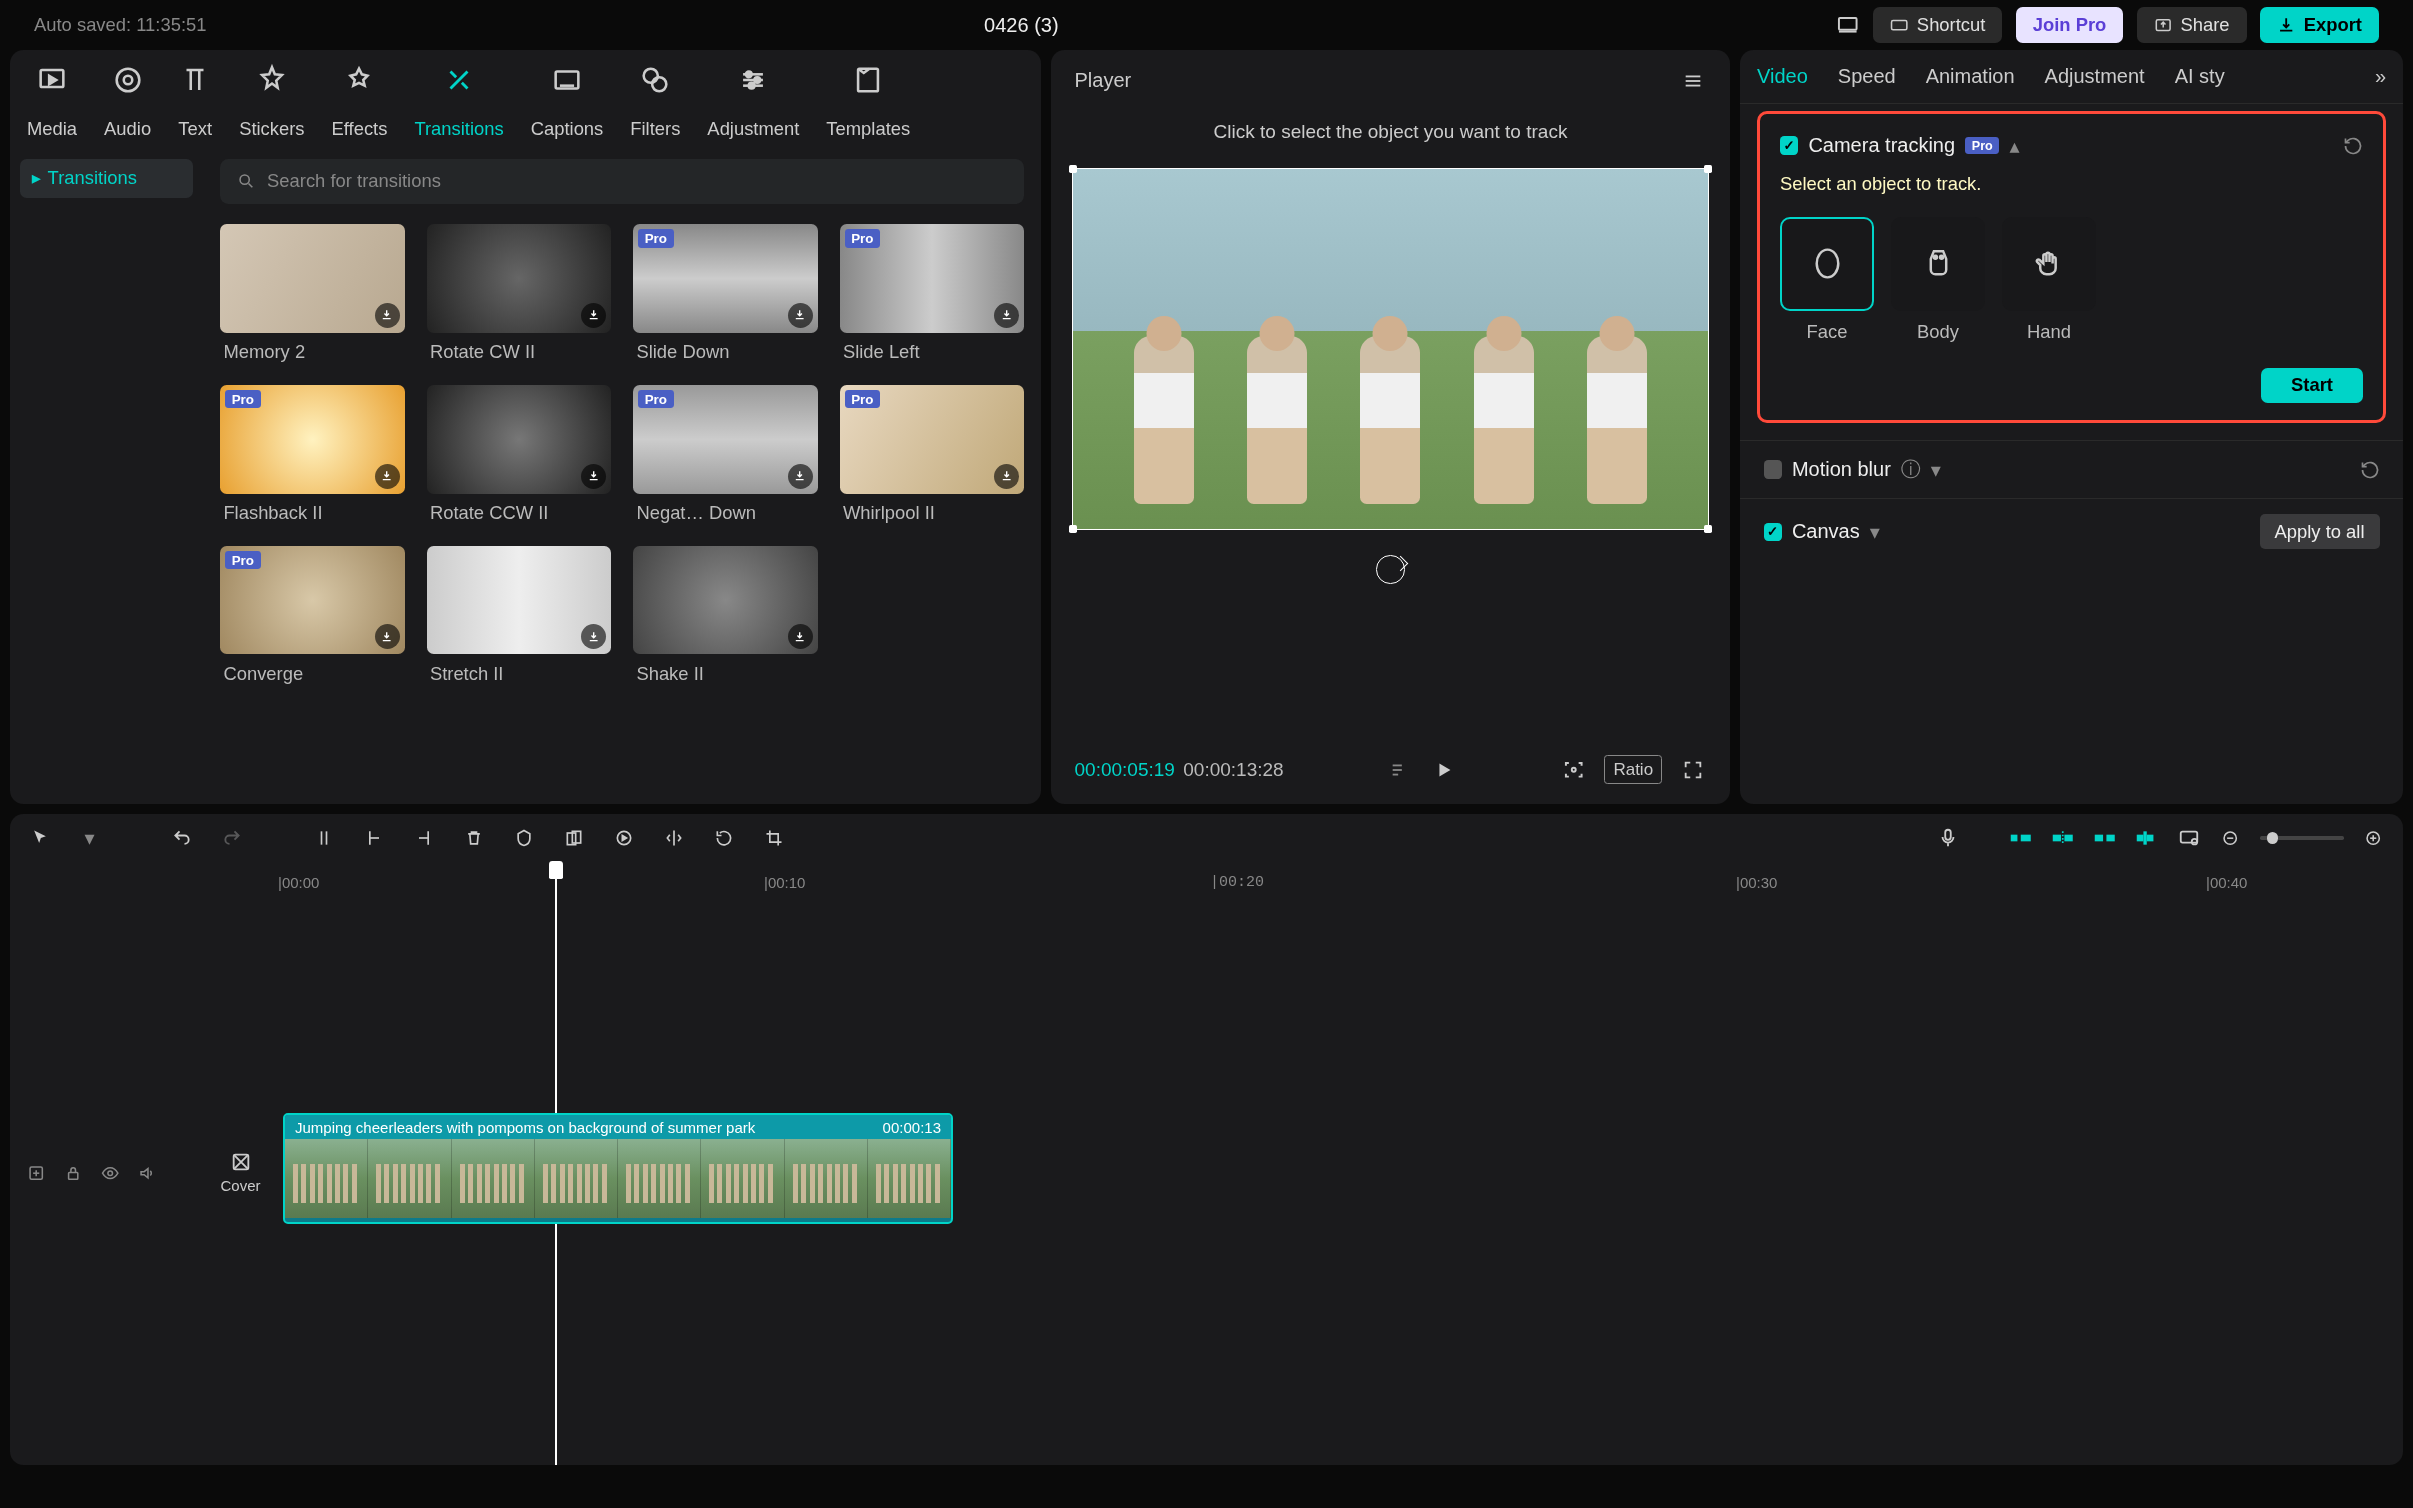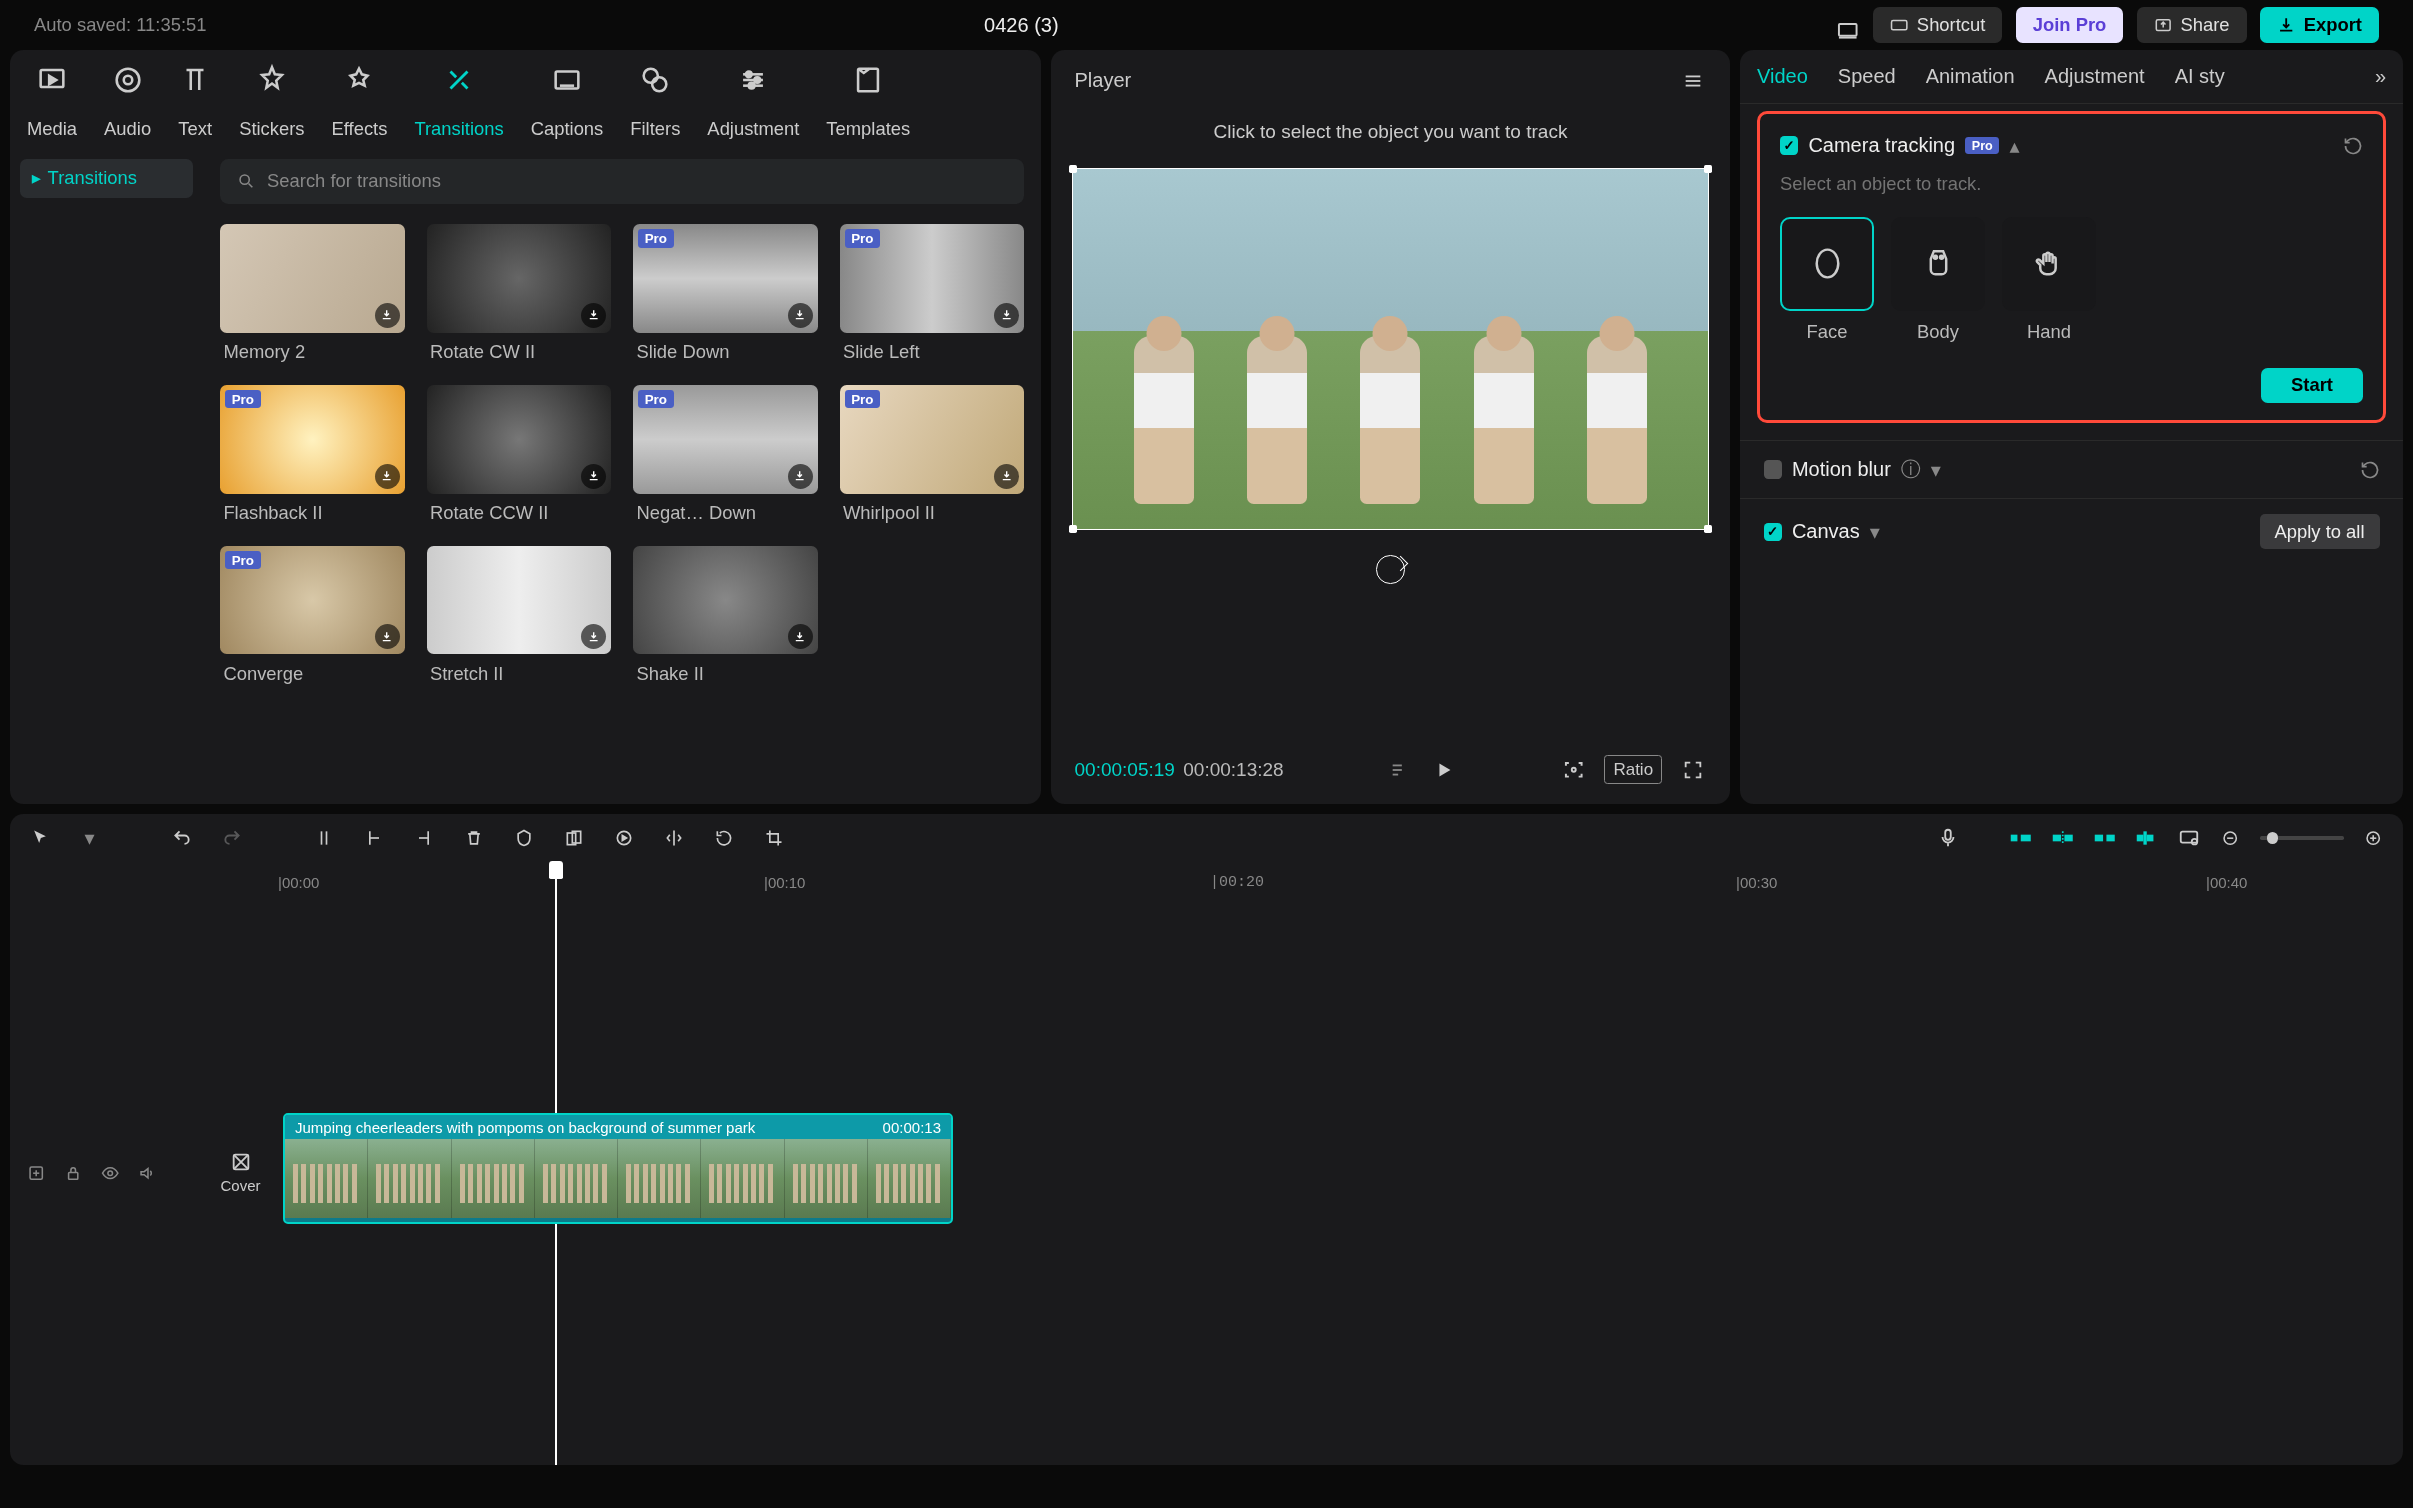--- a/index.html
+++ b/index.html
@@ -1,20 +1,20 @@
 <!DOCTYPE html>
 <html style="font-size:13.4px"><head>
 <meta charset="utf-8">
 <style>
 * { margin: 0; padding: 0; box-sizing: border-box; font-family: -apple-system, BlinkMacSystemFont, "Segoe UI", sans-serif; }
 body { background: #0a0a0a; color: #e0e0e0; width: 2413px; height: 1508px; overflow: hidden; font-size: 20px; }
 .titlebar { height: 50px; display: flex; align-items: center; padding: 16px 34px; background: #0a0a0a; color: #888; }
 .titlebar .auto { flex: 0 0 auto; font-size: 18.4px; }
 .titlebar .title { flex: 1; text-align: center; font-size: 20px; color: #eee; }
-.titlebar .right { display: flex; gap: 13.4px; align-items: flex-end; }
+.titlebar .right { display: flex; gap: 13.4px; align-items: center; }
 .btn-pill { padding: 6.7px 17px; border-radius: 6.7px; background: #2a2a2a; color: #e0e0e0; font-size: 18.4px; display: inline-flex; align-items: center; gap: 8.4px; cursor: pointer; }
 .btn-pill.pro { background: #e8e3ff; color: #5b3fd6; font-weight: 600; }
 .btn-pill.export { background: #00d4c8; color: #000; font-weight: 600; }
 .icon { display: inline-flex; align-items: center; justify-content: center; }
 .main { display: flex; height: 754px; gap: 10px; padding: 0 10px; }
 .panel { background: #1a1a1c; border-radius: 13.4px; }
 .left-panel { flex: 0 0 1031px; display: flex; flex-direction: column; }
 .tool-tabs { display: flex; padding: 13.4px 17px 8.4px; gap: 27px; }
 .tool-tab { display: flex; flex-direction: column; align-items: center; gap: 21px; color: #ccc; cursor: pointer; font-size: 18.4px; }
 .tool-tab.active { color: #00d4c8; }
@@ -72,21 +72,21 @@
 .sub-tabs { display: flex; gap: 0; padding: 17px; }
 .sub-tabs .s { flex: 1; text-align: center; padding: 8.4px 0; font-size: 19px; color: #888; border-radius: 6.7px; cursor: pointer; }
 .sub-tabs .s.active { background: #3a3a3c; color: #fff; }
 .highlight-box { margin: 6.7px 17px 17px; border: 3.4px solid #ff4a3a; border-radius: 10px; padding: 20px 20px 17px; }
 .ck-row { display: flex; align-items: center; gap: 10px; margin-bottom: 15px; }
 .ck { width: 18.4px; height: 18.4px; border-radius: 4.2px; background: #00d4c8; display: inline-flex; align-items: center; justify-content: center; color: #000; font-size: 13.4px; font-weight: bold; }
 .ck.off { background: #555; }
 .ck-label { color: #eee; font-size: 20px; }
 .pro-badge { background: #4a5fc4; color: #fff; font-size: 12.6px; font-weight: 700; padding: 1.7px 6.7px; border-radius: 3.4px; }
 .reset-ic { margin-left: auto; color: #888; cursor: pointer; }
-.sel-text { color: #737373; font-size: 18.4px; margin-bottom: 22px; }
+.sel-text { color: #fef9c3; font-size: 18.4px; margin-bottom: 22px; }
 .track-opts { display: flex; gap: 17px; margin-bottom: 25px; }
 .track-opt { display: flex; flex-direction: column; align-items: center; gap: 10px; }
 .track-box { width: 94px; height: 94px; background: #18181a; border-radius: 10px; display: flex; align-items: center; justify-content: center; }
 .track-box.sel { border: 2.5px solid #00d4c8; }
 .track-opt .tl { color: #bbb; font-size: 18.4px; }
 .start-row { display: flex; justify-content: flex-end; }
 .start-btn { background: #00d4c8; color: #000; font-weight: 600; padding: 6.7px 30px; border-radius: 6.7px; font-size: 18.4px; cursor: pointer; }
 .option-row { display: flex; align-items: center; padding: 15px 23.5px; gap: 10px; border-top: 0.8px solid #2a2a2a; }
 .apply-btn { margin-left:auto; background:#3a3a3c; color:#eee; padding:6.7px 15px; border-radius:5px; font-size:18.4px; cursor:pointer; }
 .timeline-wrap { padding: 0 10px; }

